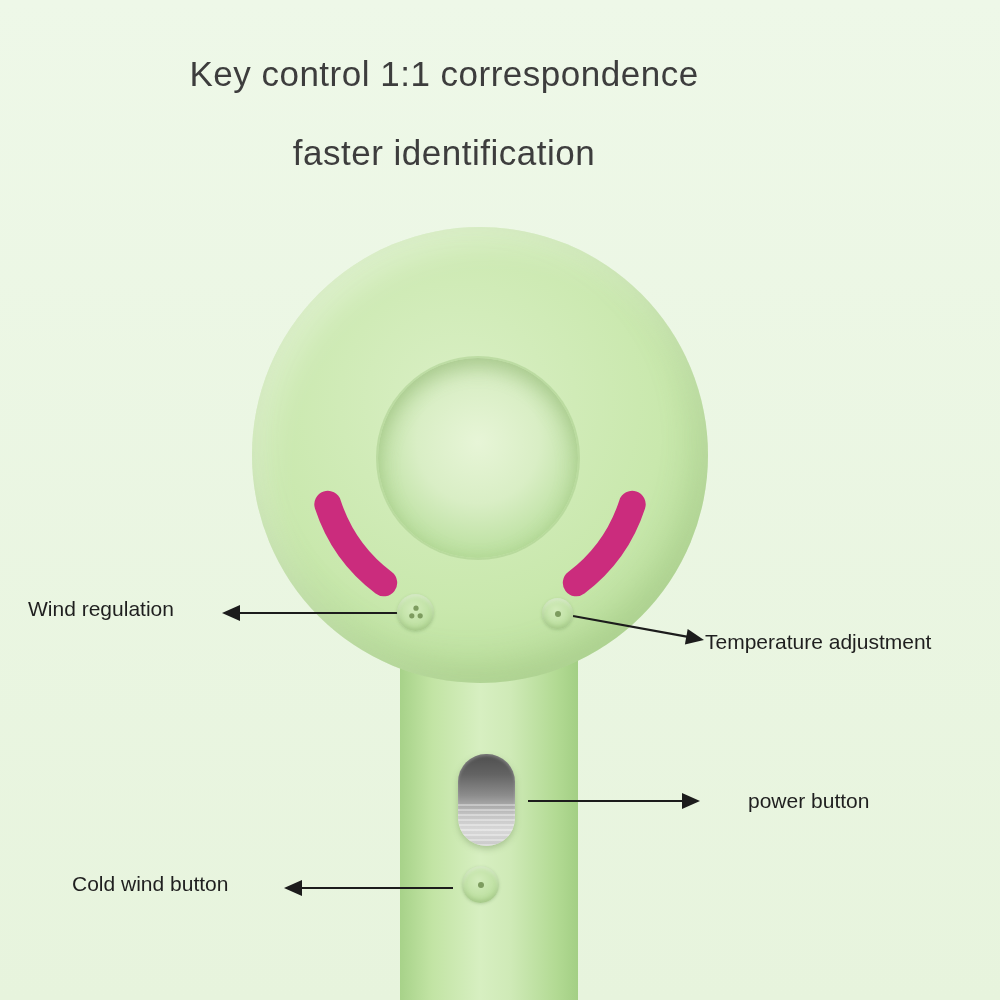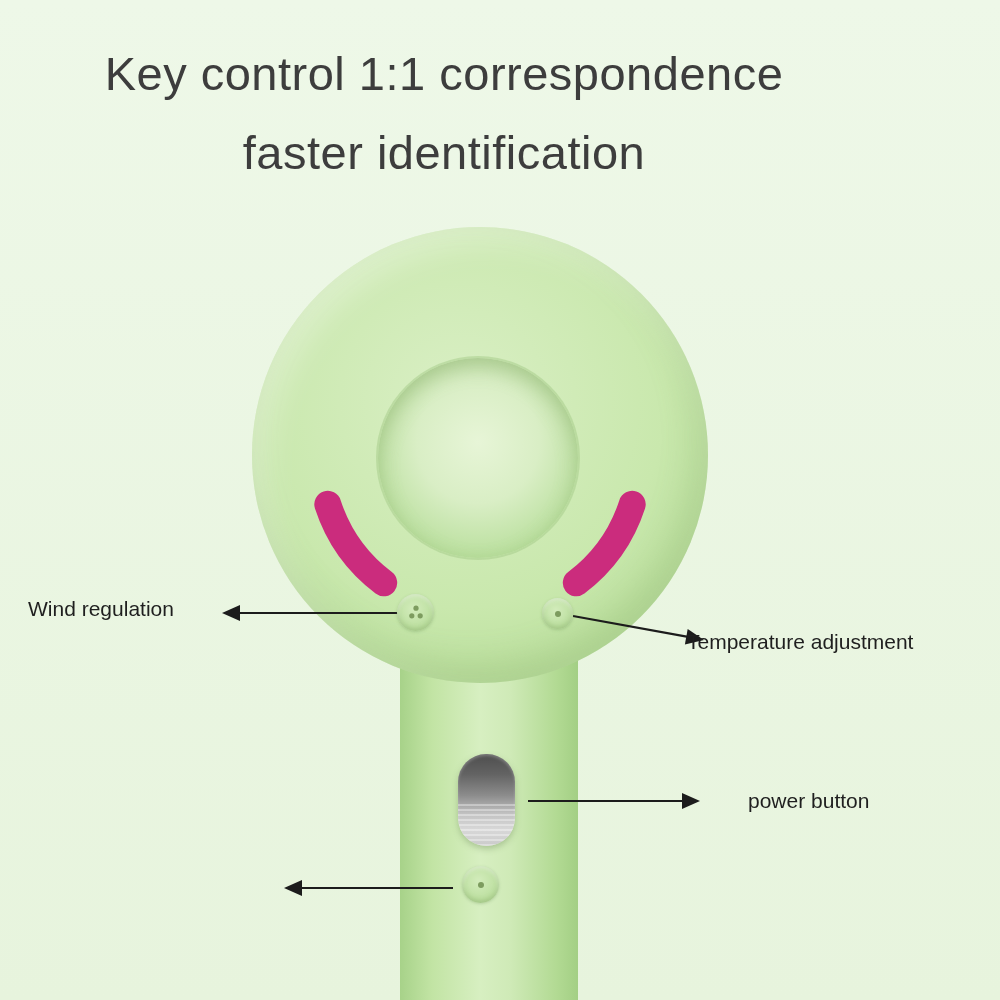--- a/index.html
+++ b/index.html
@@ -4,21 +4,21 @@
 <style>
   html,body{margin:0;padding:0;}
   body{width:1000px;height:1000px;font-family:"Liberation Sans",sans-serif;}
   .stage{
     position:relative;width:1000px;height:1000px;overflow:hidden;
     background:linear-gradient(180deg,#eef8e8 0%,#e7f4dd 100%);
   }
   
   .title{
     position:absolute;top:34px;left:0;width:888px;text-align:center;
-    color:#3d3d3d;font-size:47px;line-height:79px;font-weight:400;letter-spacing:.5px;
+    color:#3d3d3d;font-size:35px;line-height:79px;font-weight:400;letter-spacing:.5px;
   }
   
   .handle{
     position:absolute;left:400px;top:600px;width:178px;height:400px;
     background:linear-gradient(90deg,#a7d289 0%,#c2e4a4 18%,#d7efc1 45%,#cfeab7 62%,#b2da93 88%,#a3cf84 100%);
   }
   .head{
     position:absolute;left:252px;top:227px;width:456px;height:456px;border-radius:50%;
     background:radial-gradient(circle at 45% 38%,#d9efc4 0%,#c9e8ad 55%,#b6dd98 85%,#aed692 100%);
     box-shadow:inset -10px -16px 34px rgba(125,165,95,.28),inset 12px 14px 32px rgba(255,255,255,.38);
@@ -46,21 +46,21 @@
   }
   .slider .ribs{
     position:absolute;left:0;bottom:0;width:100%;height:46%;
     background:repeating-linear-gradient(180deg,rgba(255,255,255,.35) 0 1.5px,rgba(0,0,0,0) 1.5px 5px);
   }
   
   .overlay{position:absolute;left:0;top:0;pointer-events:none;}
   
   .callout{position:absolute;color:#1f1f1f;font-size:21px;white-space:nowrap;}
   .lbl-wind{left:28px;top:597px;}
-  .lbl-temp{left:687px;top:630px;}
+  .lbl-temp{left:705px;top:630px;}
   .lbl-power{left:748px;top:789px;}
   .lbl-cold{left:72px;top:872px;}
 </style>
 </head>
 <body>
 
 <div class="stage">
 
   <div class="title">
     <div>Key control 1:1 correspondence</div>
@@ -110,14 +110,15 @@
   <div class="slider">
     <span class="ribs"></span>
   </div>
   <div class="round-btn btn-cold">
     <span class="small-dot"></span>
   </div>
 
   <div class="callout lbl-wind">Wind regulation</div>
   <div class="callout lbl-temp">Temperature adjustment</div>
   <div class="callout lbl-power">power button</div>
+  <div class="callout lbl-cold">Cold wind button</div>
 
 </div>
 
 </body></html>

